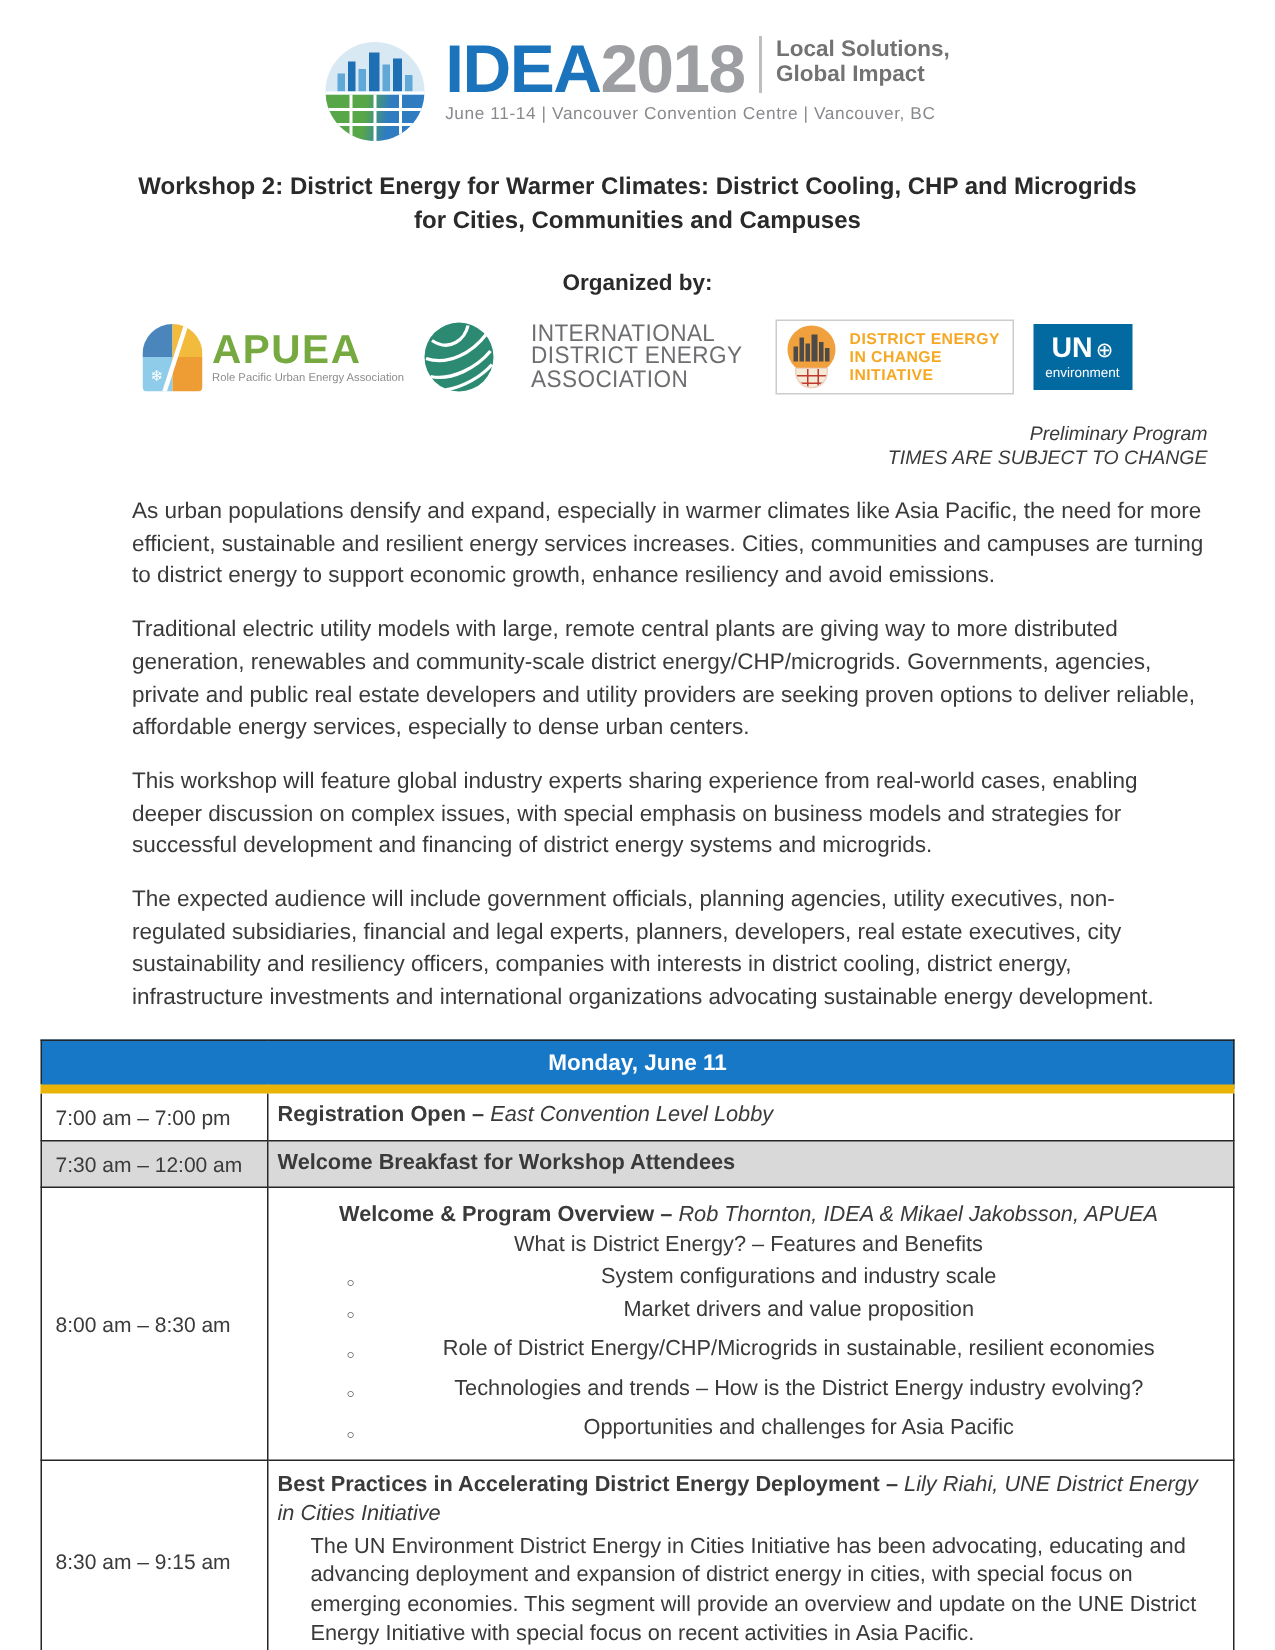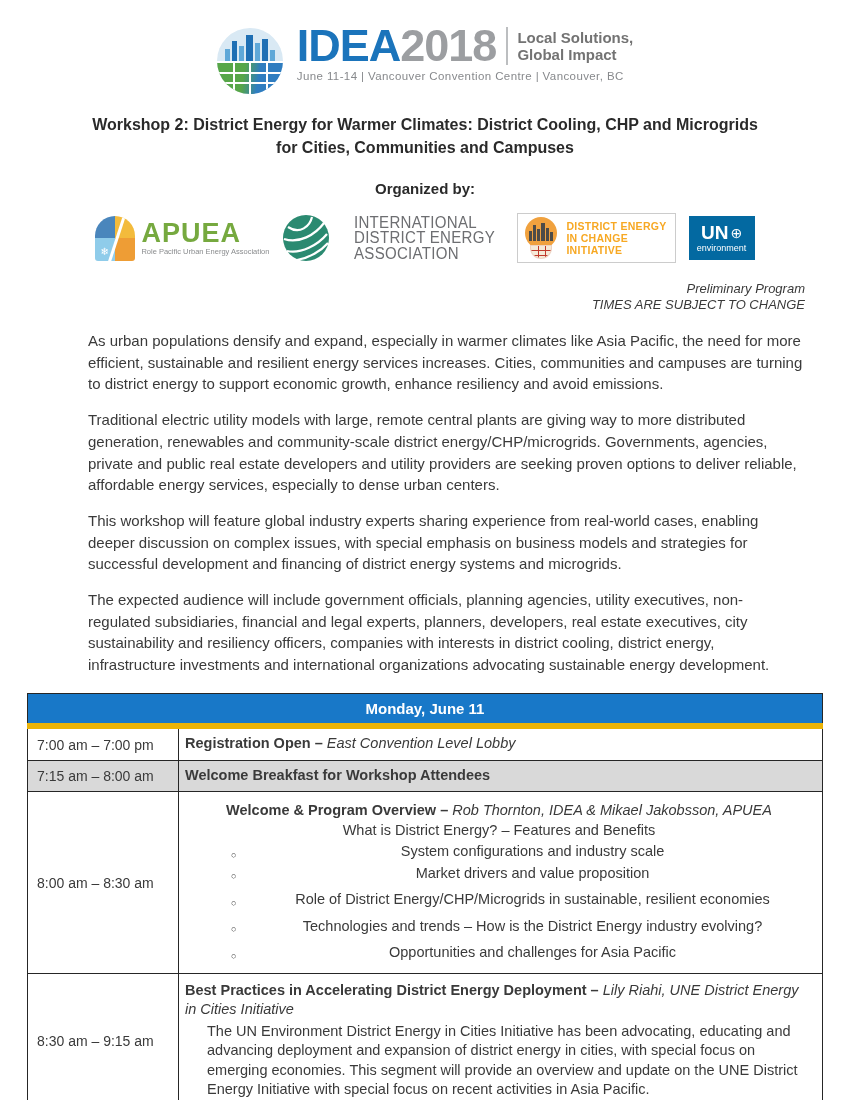--- a/index.html
+++ b/index.html
@@ -12,21 +12,21 @@
   .globe { width:66px; height:66px; border-radius:50%; overflow:hidden; position:relative;
            background:#d9e9f4; flex:0 0 auto; margin-top:4px; }
   .sea { position:absolute; bottom:0; left:0; right:0; height:50%;
          background:linear-gradient(100deg,#57a648 0 40%,#2f7dc0 62% 100%); border-top:2px solid #fff; }
   .sea .gh { position:absolute; left:0; right:0; height:2px; background:#fff; }
   .sea .gv { position:absolute; top:0; bottom:0; width:2px; background:#fff; }
   .city { position:absolute; bottom:50%; left:8px; right:8px; display:flex; align-items:flex-end;
           justify-content:center; gap:2px; }
   .city i { display:block; }
   .brand-text { display:flex; flex-direction:column; }
-  .brand-row { display:flex; align-items:center; }
+  .brand-row { display:flex; align-items:flex-start; }
   .brand-name { font-size:45px; font-weight:bold; letter-spacing:-1px; line-height:44px; }
   .brand-year { font-size:45px; font-weight:bold; letter-spacing:-1px; line-height:44px; }
   .brand-div { width:2px; height:38px; background:#bcbec0; margin:0 9px 0 10px; }
   .tagline { font-weight:bold; font-size:15px; line-height:17px; }
   .conf-line { margin-top:5px; font-size:12.5px; letter-spacing:2.4px; color:#87898c; }
   .conf-line .sup { font-size:8px; vertical-align:super; letter-spacing:1px; }
   .loc-line { margin-top:2px; font-size:11.5px; letter-spacing:0.4px; color:#87898c; }
 
   
   .ws-title { margin-top:19px; text-align:center; font-weight:bold; font-size:16px;
@@ -223,21 +223,21 @@
     </tr>
 
     <tr class="r1">
       <td class="time">7:00 am – 7:00 pm</td>
       <td class="sess">
         <span class="b">Registration Open – </span><span class="i">East Convention Level Lobby</span>
       </td>
     </tr>
 
     <tr class="r2 shade">
-      <td class="time">7:15 am – 8:00 am</td>
+      <td class="time">7:30 am – 12:00 am</td>
       <td class="sess">
         <span class="b">Welcome Breakfast for Workshop Attendees</span>
       </td>
     </tr>
 
     <tr class="r3">
       <td class="time">8:00 am – 8:30 am</td>
       <td class="sess">
         <div>
           <span class="b">Welcome &amp; Program Overview – </span><span class="i">Rob Thornton, IDEA &amp; Mikael Jakobsson, APUEA</span>

